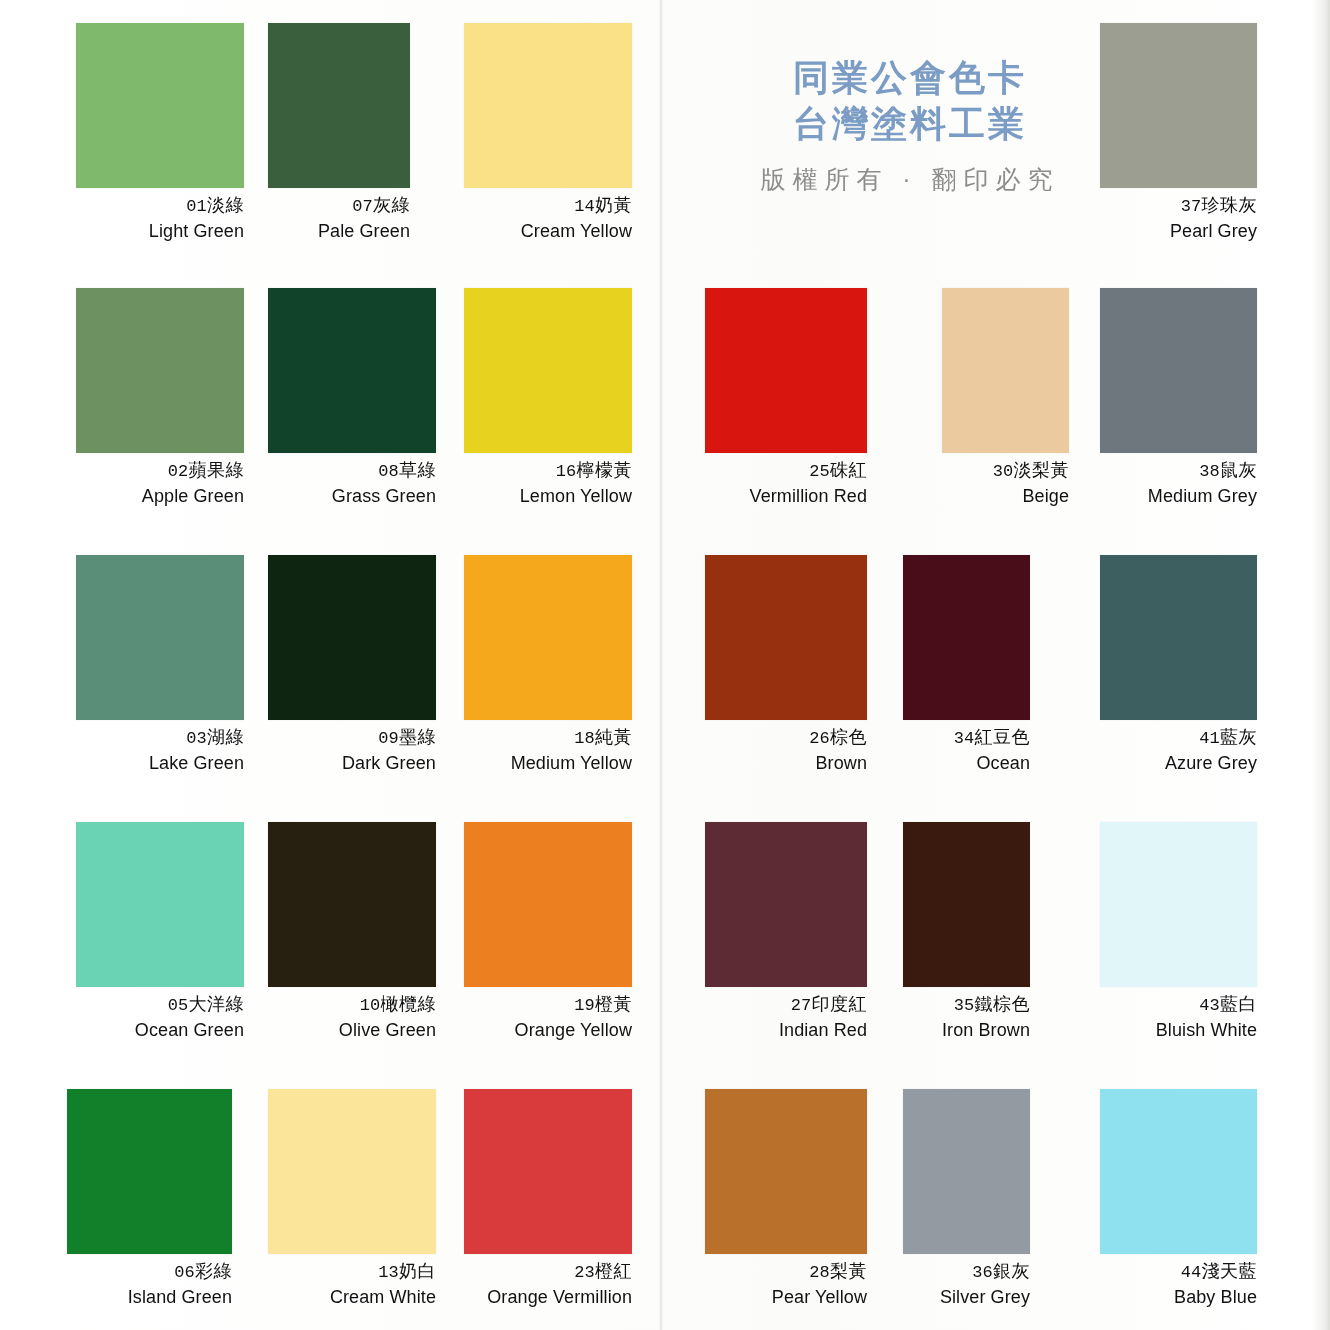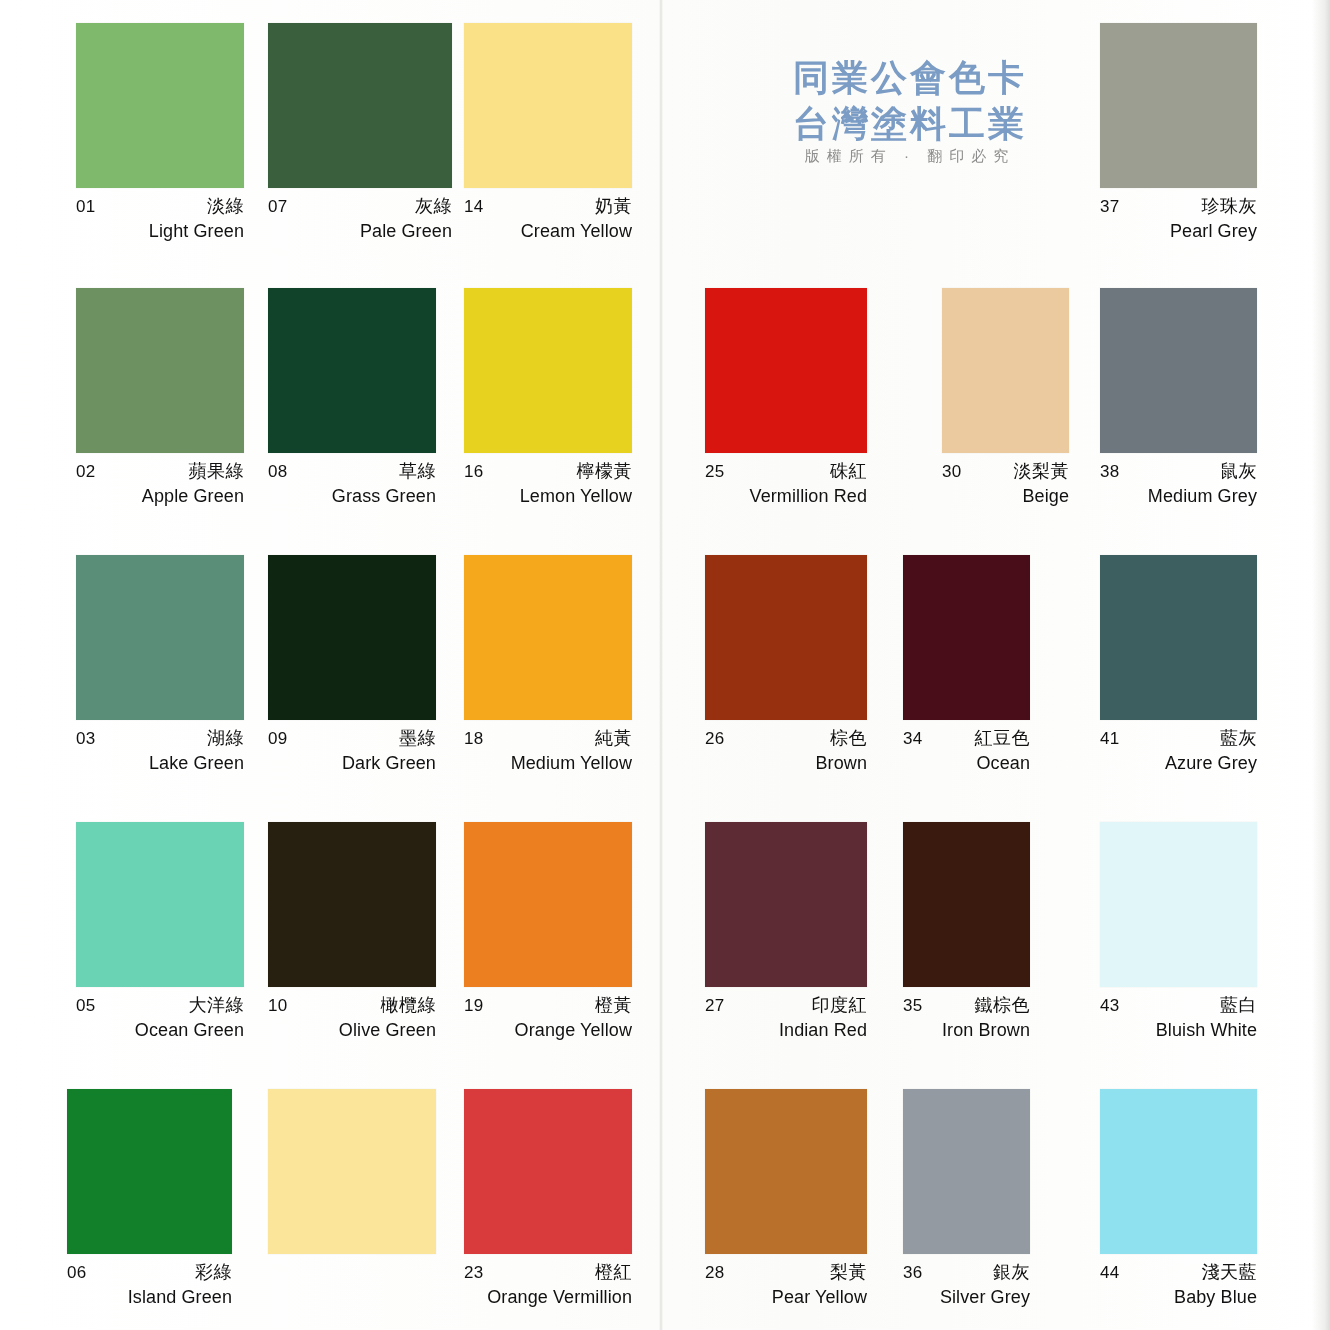--- a/index.html
+++ b/index.html
@@ -49,22 +49,23 @@
     width: 100%;
     box-shadow: 0 0 0 0.5px rgba(0,0,0,0.045);
   }
   .meta {
     margin-top: 9px;
     line-height: 1.0;
   }
   .line1 {
     display: flex;
     align-items: baseline;
-    justify-content: space-between;
+    justify-content: flex-end;
     white-space: nowrap;
+    font-family: Liberation Mono, monospace;
   }
   .num {
     font-size: 17px;
     letter-spacing: 0.2px;
     color: #111111;
   }
   .cn {
     font-size: 18px;
     color: #111111;
     letter-spacing: 0.5px;
@@ -88,22 +89,22 @@
     text-align: center;
   }
   #title-block .t-line {
     font-size: 36px;
     font-weight: bold;
     color: #7b9cc4;
     letter-spacing: 3px;
     line-height: 1.28;
   }
   #title-block .subtitle {
-    margin-top: 0;
-    font-size: 15px;
+    margin-top: 16px;
+    font-size: 25px;
     color: #8d8d8d;
     letter-spacing: 7px;
   }
 </style>
 </head>
 <body>
 
 <div id="card">
 
   <div class="fold"></div>
@@ -119,21 +120,21 @@
       <div class="swatch-cell" style="left: 76px; top: 23px; width: 168px;">
         <div class="chip" style="height: 165px; background: rgb(127, 186, 108);"></div>
         <div class="meta">
           <div class="line1">
             <span class="num">01</span>
             <span class="cn">淡綠</span>
           </div>
           <span class="en">Light Green</span>
         </div>
       </div>
-      <div class="swatch-cell" style="left: 268px; top: 23px; width: 184px;">
+      <div class="swatch-cell" style="left: 268px; top: 23px; width: 142px;">
         <div class="chip" style="height: 165px; background: rgb(58, 95, 60);"></div>
         <div class="meta">
           <div class="line1">
             <span class="num">07</span>
             <span class="cn">灰綠</span>
           </div>
           <span class="en">Pale Green</span>
         </div>
       </div>
       <div class="swatch-cell" style="left: 464px; top: 23px; width: 168px;">
@@ -341,20 +342,27 @@
         <div class="meta">
           <div class="line1">
             <span class="num">06</span>
             <span class="cn">彩綠</span>
           </div>
           <span class="en">Island Green</span>
         </div>
       </div>
       <div class="swatch-cell" style="left: 268px; top: 1089px; width: 168px;">
         <div class="chip" style="height: 165px; background: rgb(250, 229, 155);"></div>
+        <div class="meta">
+          <div class="line1">
+            <span class="num">13</span>
+            <span class="cn">奶白</span>
+          </div>
+          <span class="en">Cream White</span>
+        </div>
       </div>
       <div class="swatch-cell" style="left: 464px; top: 1089px; width: 168px;">
         <div class="chip" style="height: 165px; background: rgb(217, 58, 60);"></div>
         <div class="meta">
           <div class="line1">
             <span class="num">23</span>
             <span class="cn">橙紅</span>
           </div>
           <span class="en">Orange Vermillion</span>
         </div>

